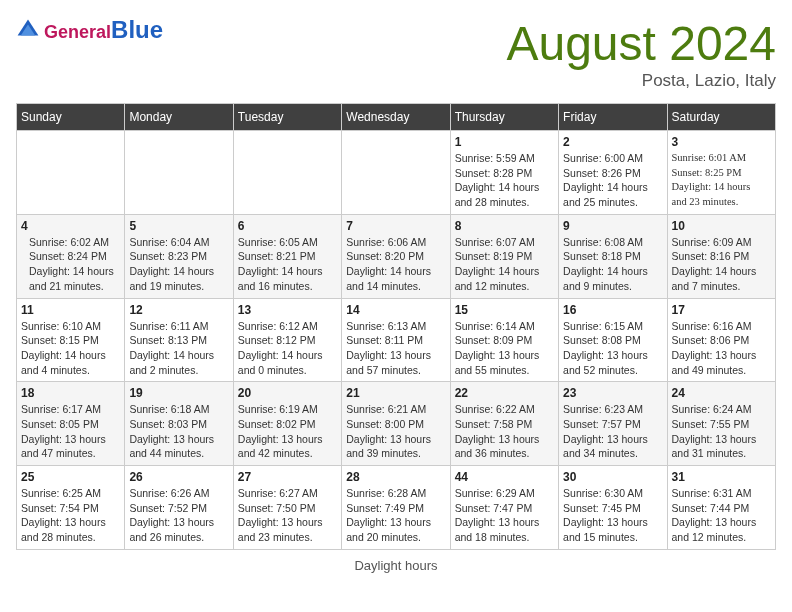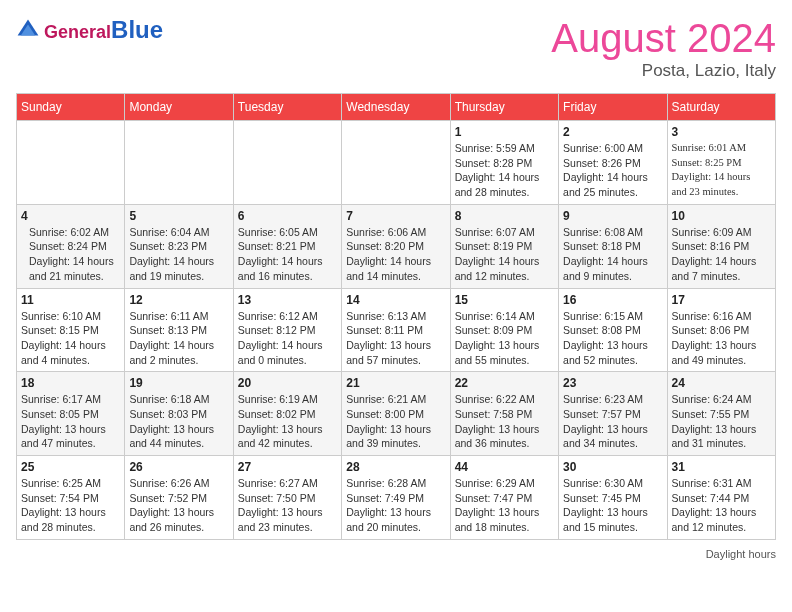--- a/index.html
+++ b/index.html
@@ -32,35 +32,35 @@
       color: #2060c0;
     }
     .logo-icon {
       width: 24px;
       height: 24px;
     }
     .title-block {
       text-align: right;
     }
     .month-year {
-      font-size: 40px;
-      color: #ec4899;
+      font-size: 48px;
+      color: #4d7c0f;
       font-weight: 300;
     }
     .location {
       font-size: 17px;
       color: #555;
     }
     .calendar {
       width: 100%;
       border-collapse: collapse;
       font-size: 11px;
     }
     .calendar th {
-      background-color: #ef4444;
+      background-color: #404040;
       color: #fff;
       padding: 6px 4px;
       text-align: left;
       font-size: 12px;
       font-weight: normal;
       border: 1px solid #ccc;
     }
     .calendar td {
       border: 1px solid #ccc;
       vertical-align: top;
@@ -81,23 +81,23 @@
     .day-info {
       color: #333;
       font-size: 10.5px;
       line-height: 1.4;
     }
     .empty-cell {
       background: #fff !important;
     }
     .footer-note {
       margin-top: 8px;
-      font-size: 11px;
+      font-size: 13px;
       color: #555;
-      text-align: right;
+      text-align: center;
     }
   </style>
 </head>
 <body>
 
 <div class="header">
   <div class="logo">
     <svg class="logo-icon" viewBox="0 0 30 30" xmlns="http://www.w3.org/2000/svg">
       <polygon points="15,2 28,22 2,22" fill="#2060c0"></polygon>
       <polygon points="15,8 24,22 6,22" fill="#5090e0"></polygon>

